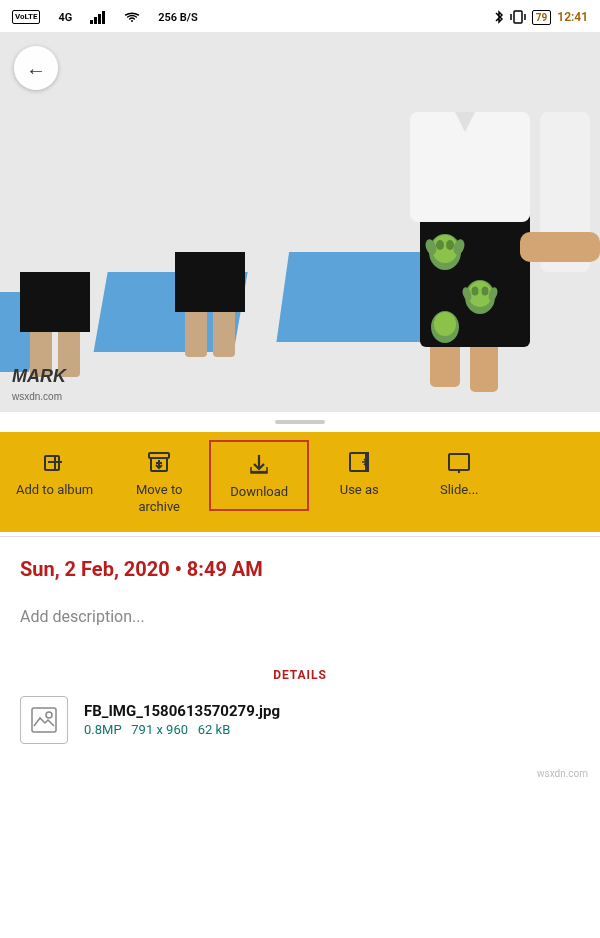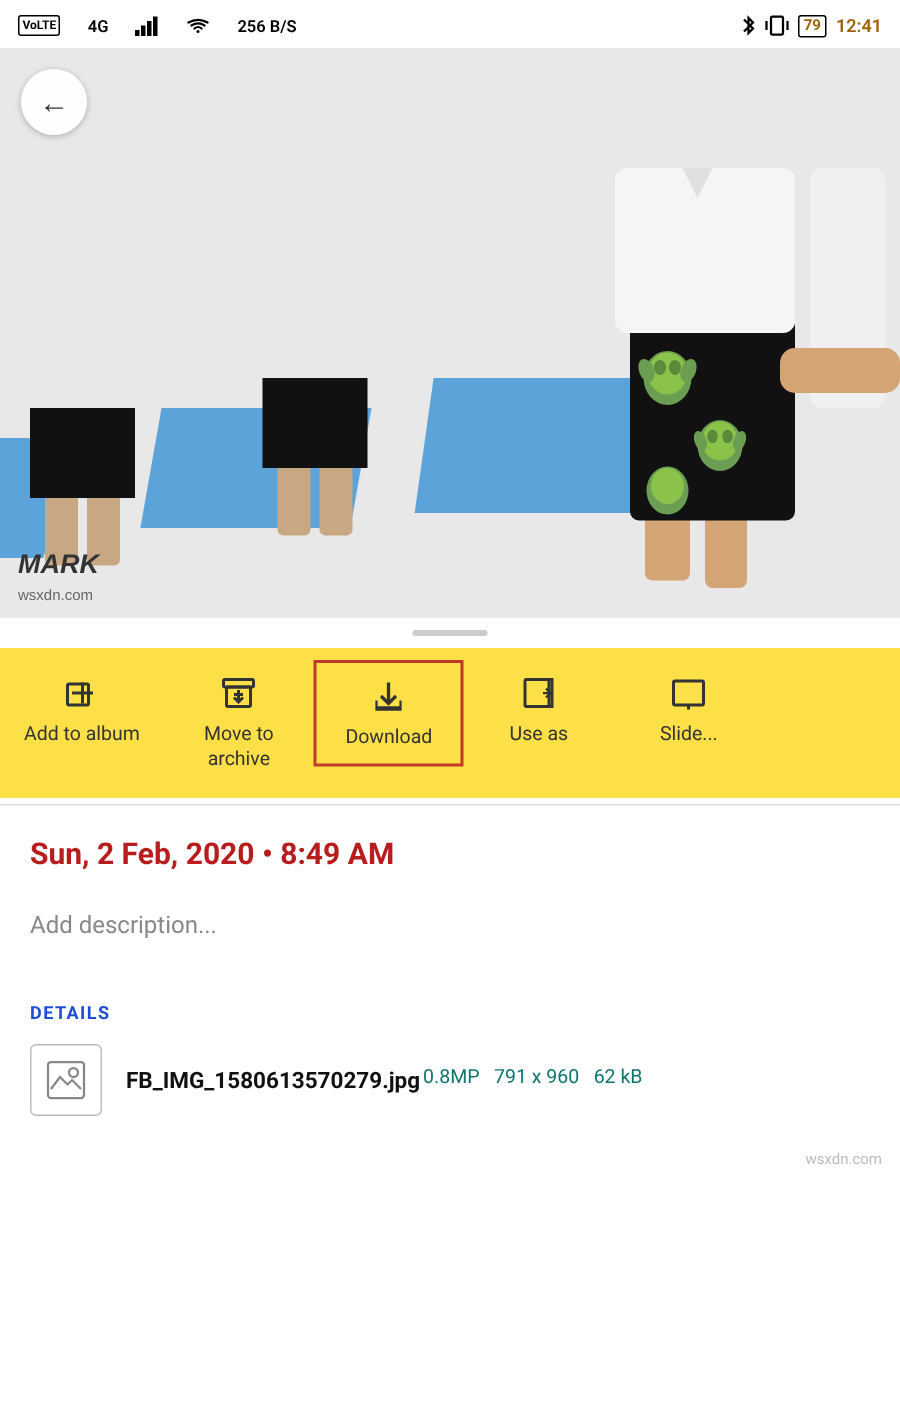--- a/index.html
+++ b/index.html
@@ -91,21 +91,21 @@
       height: 4px;
       background: #ccc;
       border-radius: 2px;
     }
 
     
     .actions-row {
       display: flex;
       align-items: flex-start;
       justify-content: flex-start;
-      background: #fde047;
+      background: #eab308;
       padding: 8px 0 8px 0;
       overflow-x: auto;
     }
     .action-item {
       display: flex;
       flex-direction: column;
       align-items: center;
       padding: 8px 16px 8px 16px;
       min-width: 100px;
       cursor: pointer;
@@ -155,42 +155,43 @@
     }
 
     
     .details-section {
       padding: 0 20px 20px 20px;
       background: #fff;
     }
     .details-label {
       font-size: 12px;
       font-weight: 700;
-      color: #1d4ed8;
+      color: #b91c1c;
       letter-spacing: 0.08em;
       margin-bottom: 14px;
+      text-align: center;
     }
     .file-row {
       display: flex;
       align-items: center;
       gap: 16px;
     }
     .file-icon-box {
       width: 48px;
       height: 48px;
       border: 1.5px solid #bbb;
       border-radius: 4px;
       display: flex;
       align-items: center;
       justify-content: center;
       flex-shrink: 0;
     }
     .file-info {
       display: flex;
-      flex-direction: row;
+      flex-direction: column;
       gap: 2px;
     }
     .file-name {
       font-size: 15px;
       font-weight: 700;
       color: #111;
     }
     .file-meta {
       font-size: 13px;
       color: #0f766e;

